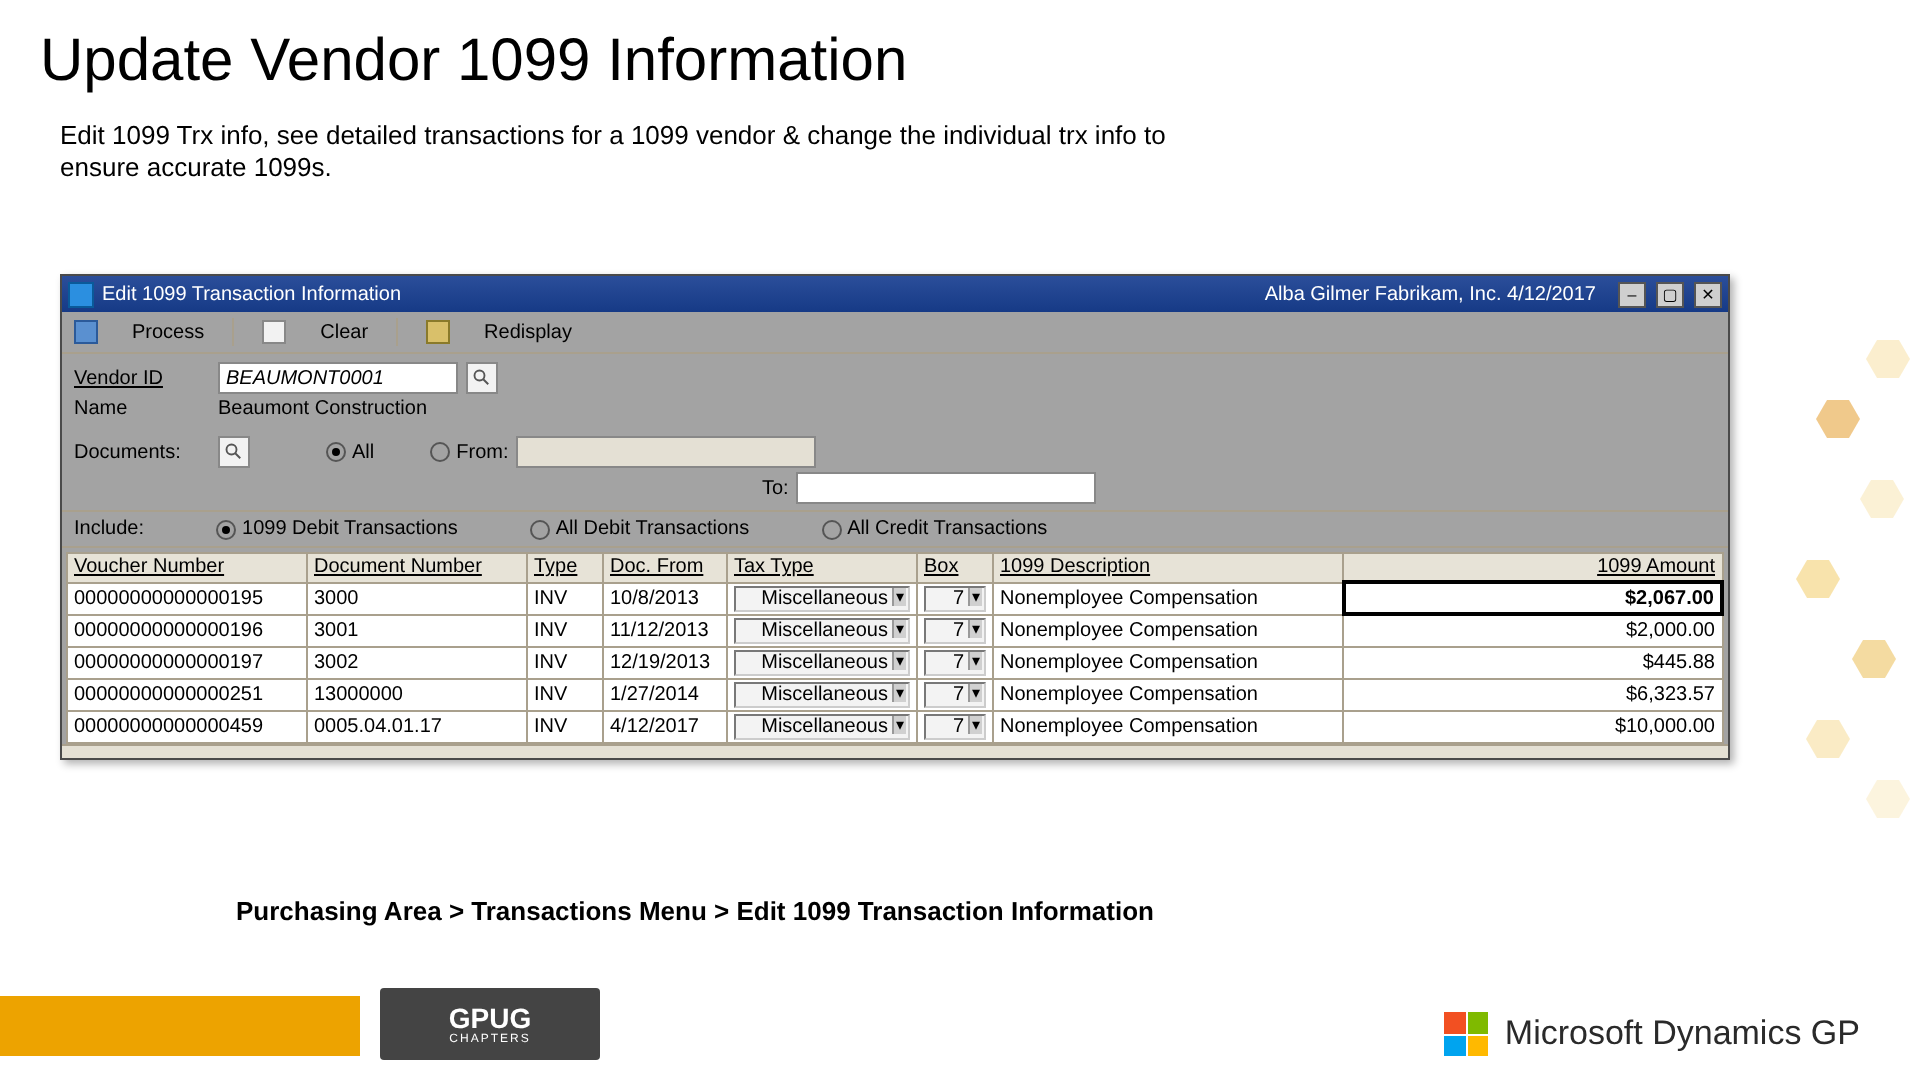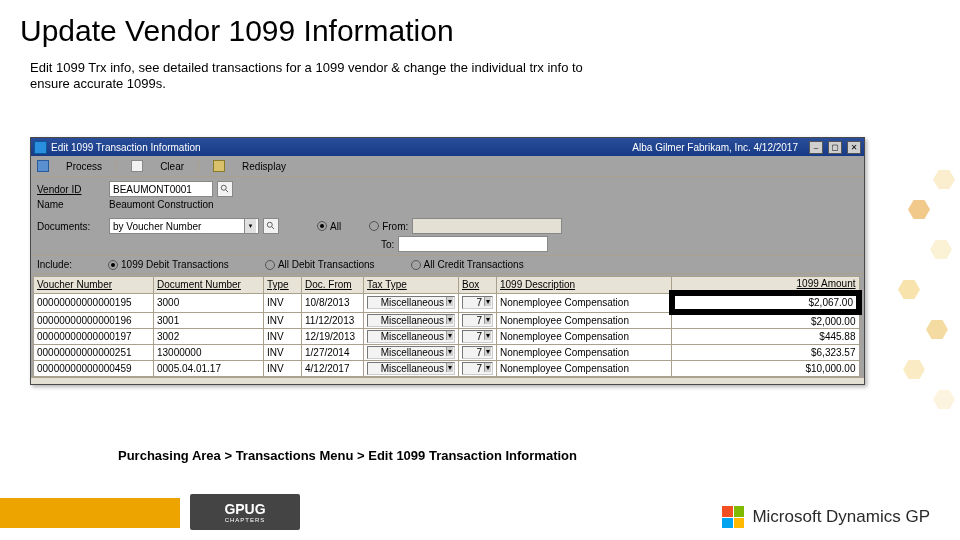--- a/index.html
+++ b/index.html
@@ -121,21 +121,21 @@
     padding: 1px 3px;
     text-align:left;
     white-space:nowrap;
     overflow: hidden;
     background:#fff;
   }
   table.tbl th { background:#e7e3d7; text-decoration: underline; font-weight:400;margin-top:47px;}
   .cell-drop { background:#f3f3f3; border:1px inset #ccc; display:inline-block; padding:0 10px 0 2px; position:relative; width:100%;text-align:right;}
   .cell-drop:after{content:"▾"; position:absolute; right:1px; top:0; font-size:8px; background:#d0d0d0; border-left:1px solid #999; padding:0 1px;}
   .amt { text-align:right !important; }
-  .amt.edit { border:6px solid #000000; background:#fff;}
+  .amt.edit { border:2px solid #000000; background:#fff;font-weight:bold;}
   .statusbar { height:7px; background:#e4e0d4; border-top:1px solid #a9a08d;}
   
   .gpug {
     position:absolute;
     left: 190px;
     bottom: 10px;
     width: 110px;
     height: 36px;
     background: #444;
     display:flex;
@@ -209,40 +209,36 @@
     <div style="width:1px;height:14px;background:#a9a08d"></div>
     <div class="tbtn">
         <span class="ic red"></span>
         <span>Redisplay</span>
       </div>
   </div>
 
   <div style="padding-top:3px"></div>
   <div class="formrow">
     <span class="lbl u">Vendor ID</span>
-    <input class="inp" style="width: 104px;" value="BEAUMONT0001">
+    <input class="inp" style="width: 120px; font-style: italic;" value="BEAUMONT0001">
     <span class="lookup">
         <svg viewBox="0 0 16 16">
           <circle cx="6" cy="6" r="4" fill="none" stroke="#555" stroke-width="1.5"></circle>
           <line x1="9" y1="9" x2="13" y2="13" stroke="#555" stroke-width="1.5"></line>
         </svg>
       </span>
   </div>
   <div class="formrow">
     <span class="lbl">Name</span>
     <span>Beaumont Construction</span>
   </div>
 
   <div style="height:6px"></div>
   <div class="formrow">
     <span class="lbl">Documents:</span>
-    <div class="drop" style="width:150px">
-        <span>by Voucher Number</span>
-        <span class="dd">▾</span>
-      </div>
     <span class="lookup">
         <svg viewBox="0 0 16 16">
           <circle cx="6" cy="6" r="4" fill="none" stroke="#555" stroke-width="1.5"></circle>
           <line x1="9" y1="9" x2="13" y2="13" stroke="#555" stroke-width="1.5"></line>
         </svg>
       </span>
     <span style="width:30px"></span>
     <span class="radio">
         <span class="r sel"></span>
         <span>All</span>

